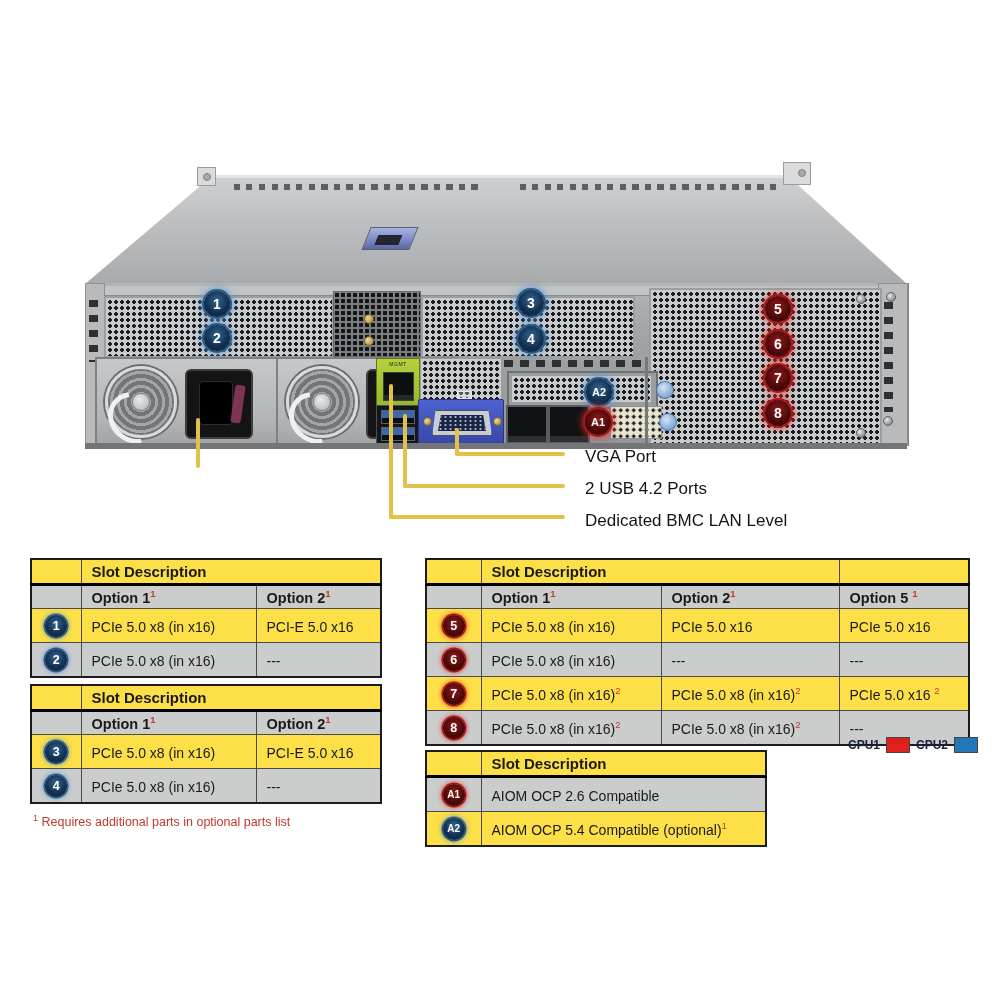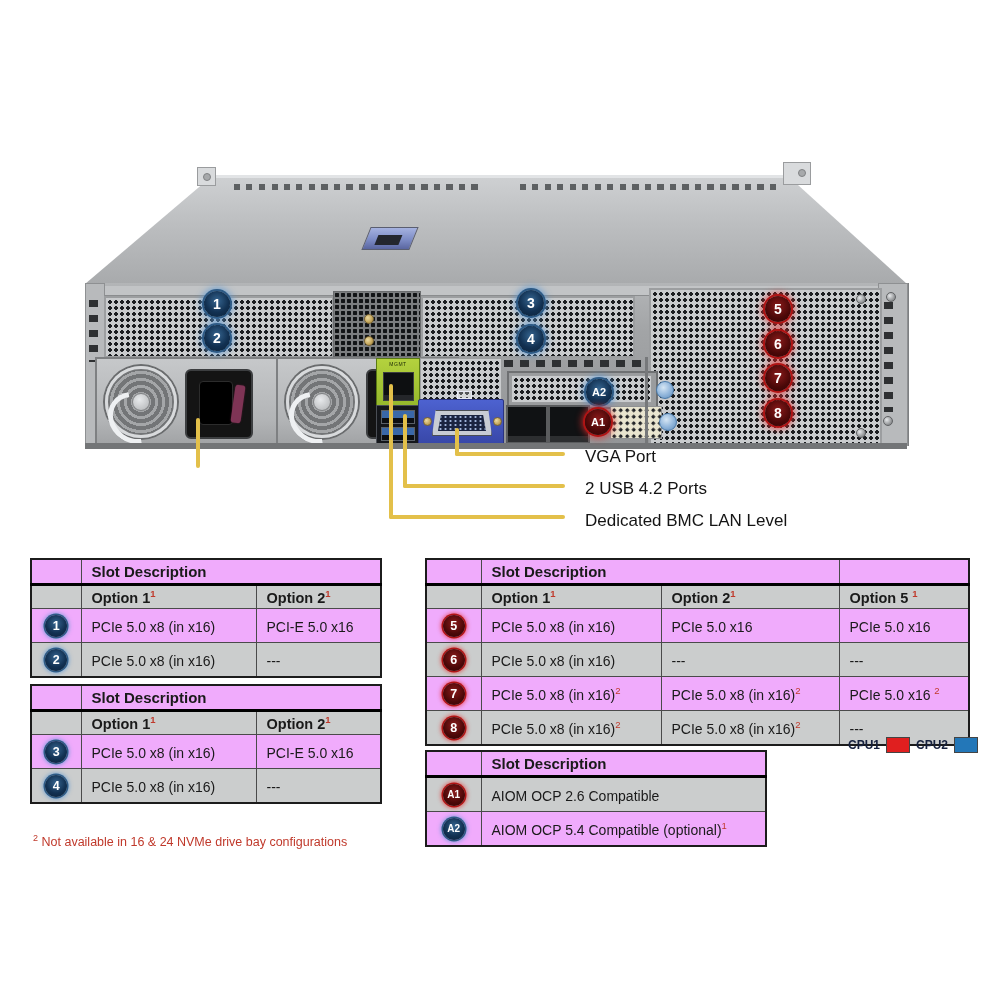--- a/index.html
+++ b/index.html
@@ -78,21 +78,21 @@
 
   
   .yline{background:#e3c04a;z-index:20;border-radius:2px;}
   .callout-label{font-size:17px;color:#141414;white-space:nowrap;}
 
   .psu-label{left:38px;top:472px;width:300px;text-align:center;font-size:17.5px;line-height:1.28;color:#2a2a2a;}
 
   
   table.slot{position:absolute;border-collapse:collapse;table-layout:fixed;
              font-family:"Liberation Sans",sans-serif;font-size:14px;color:#1a1a1a;
-             border:2px solid #1c1c1c;background:#f0abfc;}
+             border:2px solid #1c1c1c;background:#fde047;}
   table.slot td{border:1px solid #4a4a4a;padding:0 0 0 10px;overflow:hidden;white-space:nowrap;}
   table.slot tr.hdr td{border-bottom:3px solid #000;font-weight:bold;font-size:15px;height:23px;}
   table.slot tr.sub td{background:#cbcdcd;font-weight:bold;font-size:14.5px;height:22px;}
   table.slot tr.data td{height:33px;}
   table.slot tr.data.shade td{background:#cbcdcd;}
   table.slot td.mcell{padding:0;text-align:center;}
   sup.red{color:#c0392b;font-size:9.5px;}
   .tmark{display:inline-flex;align-items:center;justify-content:center;
          width:22px;height:22px;border-radius:50%;color:#fff;font-weight:bold;font-size:12.5px;vertical-align:middle;}
   .tmark.blue{background:radial-gradient(circle at 50% 38%,#35648f 0%,#123152 55%,#0b2138 100%);
@@ -349,17 +349,17 @@
   </tbody>
     </table>
 
   <div class="abs legend">
     <span>CPU1</span>
     <span class="swatch" style="background: rgb(224, 31, 31);"></span>
     <span>CPU2</span>
     <span class="swatch" style="background: rgb(35, 119, 184);"></span>
   </div>
 
-  <div class="abs footnote" style="left:33px;top:833px;">
-    <sup>2</sup> <span>Not available in 16 &amp; 24 NVMe drive bay configurations</span>
+  <div class="abs footnote" style="left:33px;top:813px;">
+    <sup>1</sup> <span>Requires additional parts in optional parts list</span>
   </div>
 
 </div>
 
 </body></html>

